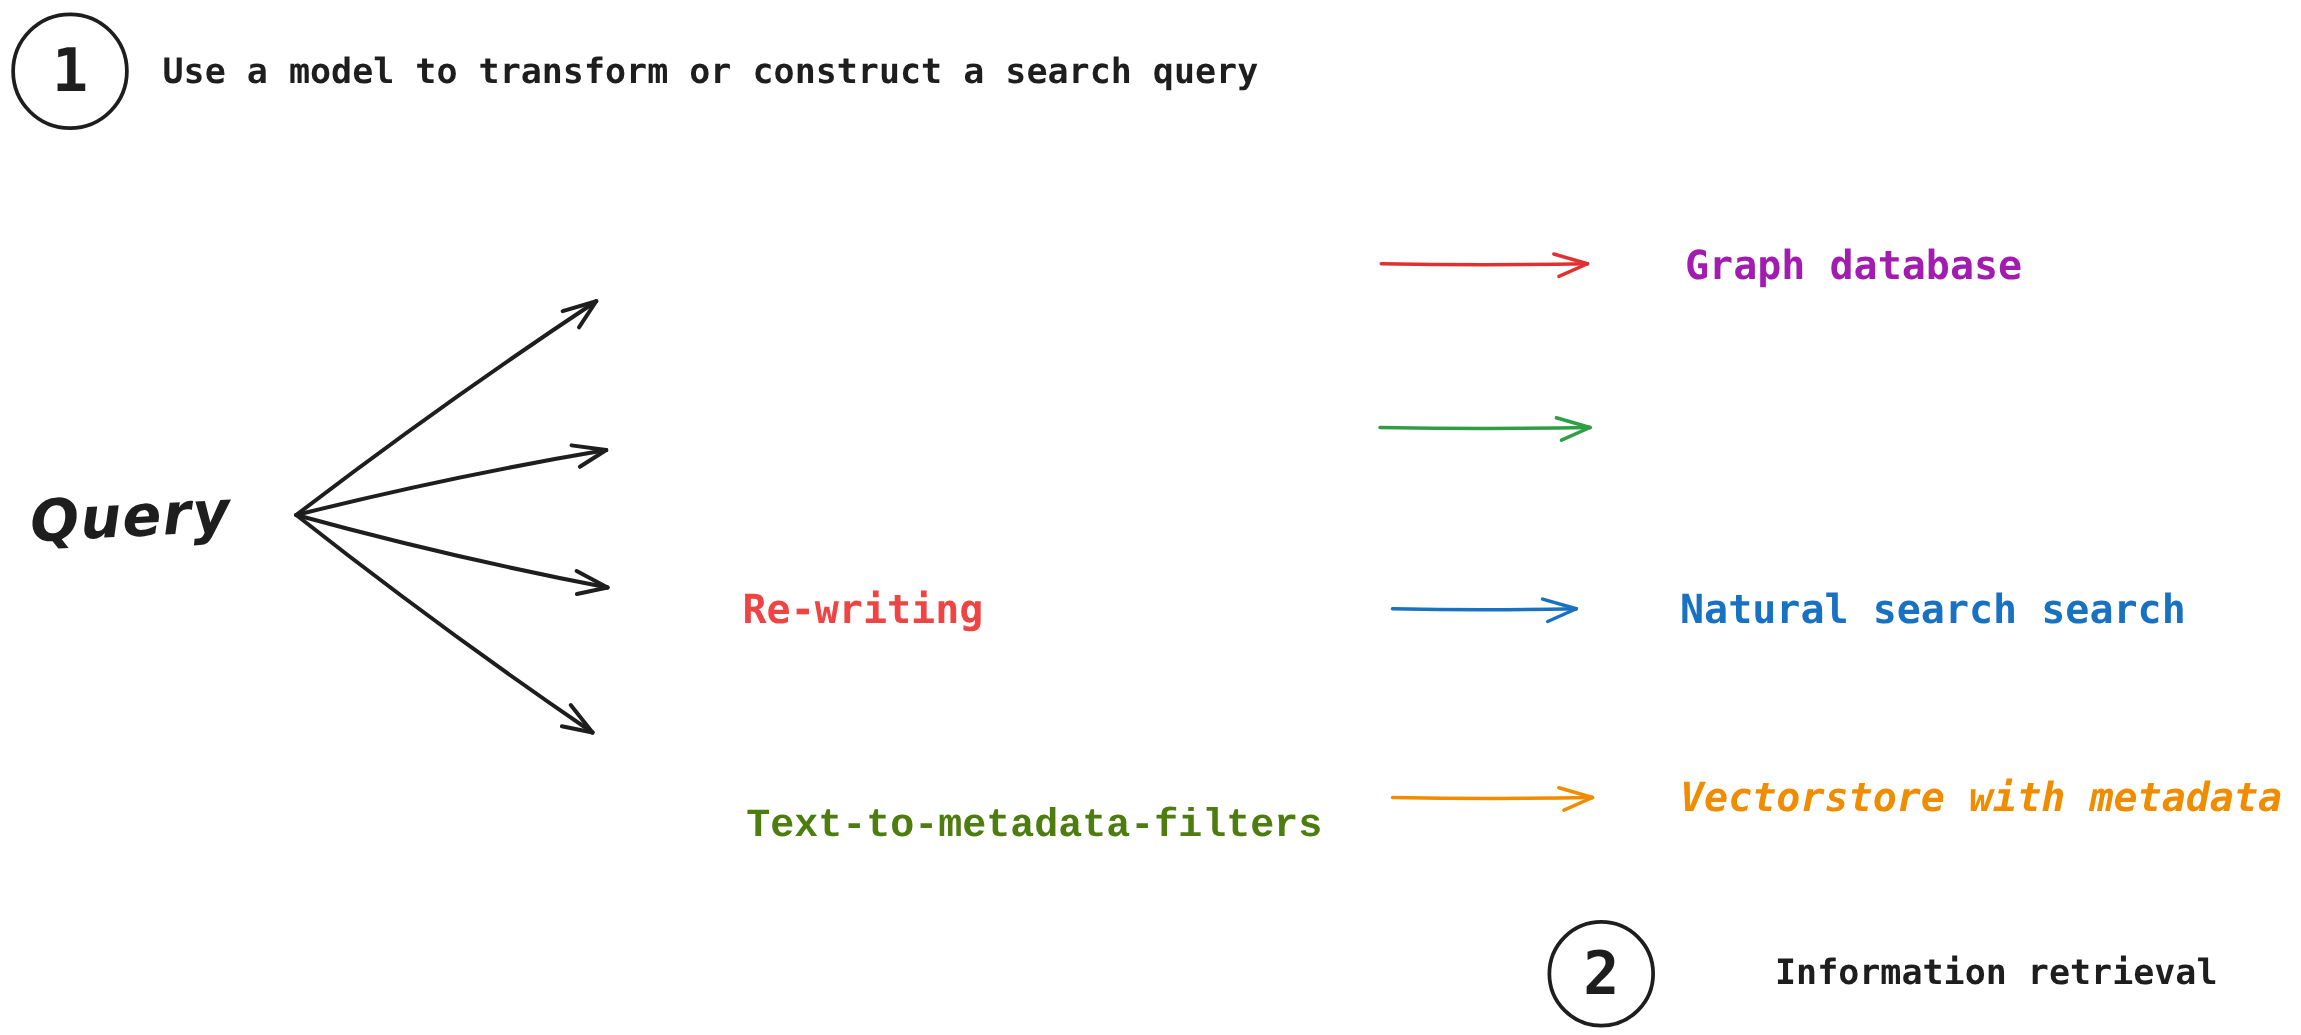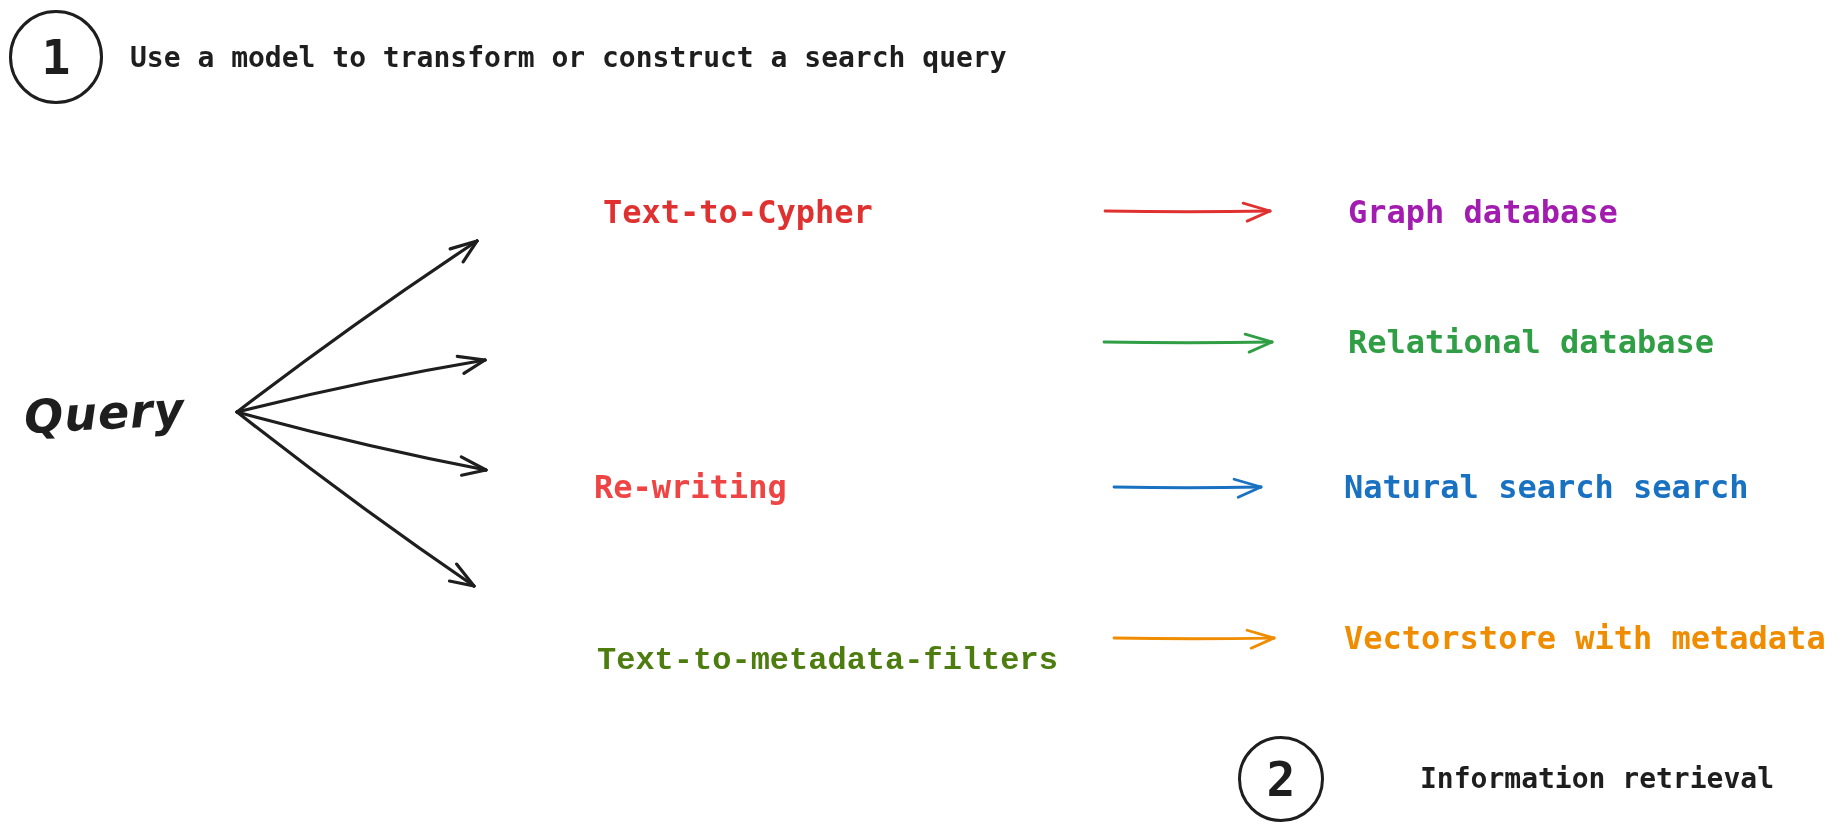--- a/index.html
+++ b/index.html
@@ -111,29 +111,27 @@
       </g>
     </svg>
 
   <div class="step-badge" style="left:9px; top:10px; width:94px; height:94px;">
     <span class="step-number">1</span>
   </div>
   <div class="abs vcenter step-label" style="left:130px; top:57px;">Use a model to transform or construct a search query</div>
 
   <div class="abs query-label" style="left:24px; top:413px;">Query</div>
 
-  <div class="abs vcenter method-label" style="left: 603px; top: 212px; color: rgb(224, 49, 49);">Text-to-Cypher</div>
   <div class="abs vcenter target-label" style="left: 1348px; top: 212px; color: #a21caf;">Graph database</div>
 
-  <div class="abs vcenter target-label" style="left: 1348px; top: 342px; color: rgb(47, 158, 68);">Relational database</div>
 
   <div class="abs vcenter method-label" style="left: 594px; top: 487px; color: #ef4444;">Re-writing</div>
   <div class="abs vcenter target-label" style="left: 1344px; top: 487px; color: rgb(25, 113, 194);">Natural search search</div>
 
   <div class="abs vcenter method-label" style="left: 597px; top: 660px; color: #4d7c0f; font-family: Liberation Mono, monospace;">Text-to-metadata-filters</div>
-  <div class="abs vcenter target-label" style="left: 1344px; top: 638px; color: rgb(240, 140, 0);">Vectorstore with metadata</div>
+  <div class="abs vcenter target-label" style="left: 1344px; top: 638px; color: rgb(240, 140, 0); font-style: italic;">Vectorstore with metadata</div>
 
   <div class="step-badge" style="left:1238px; top:736px; width:86px; height:86px;">
     <span class="step-number">2</span>
   </div>
   <div class="abs vcenter step-label" style="left:1376px; top:778px;margin-left:44px;">Information retrieval</div>
 
 </div>
 
 </body></html>

